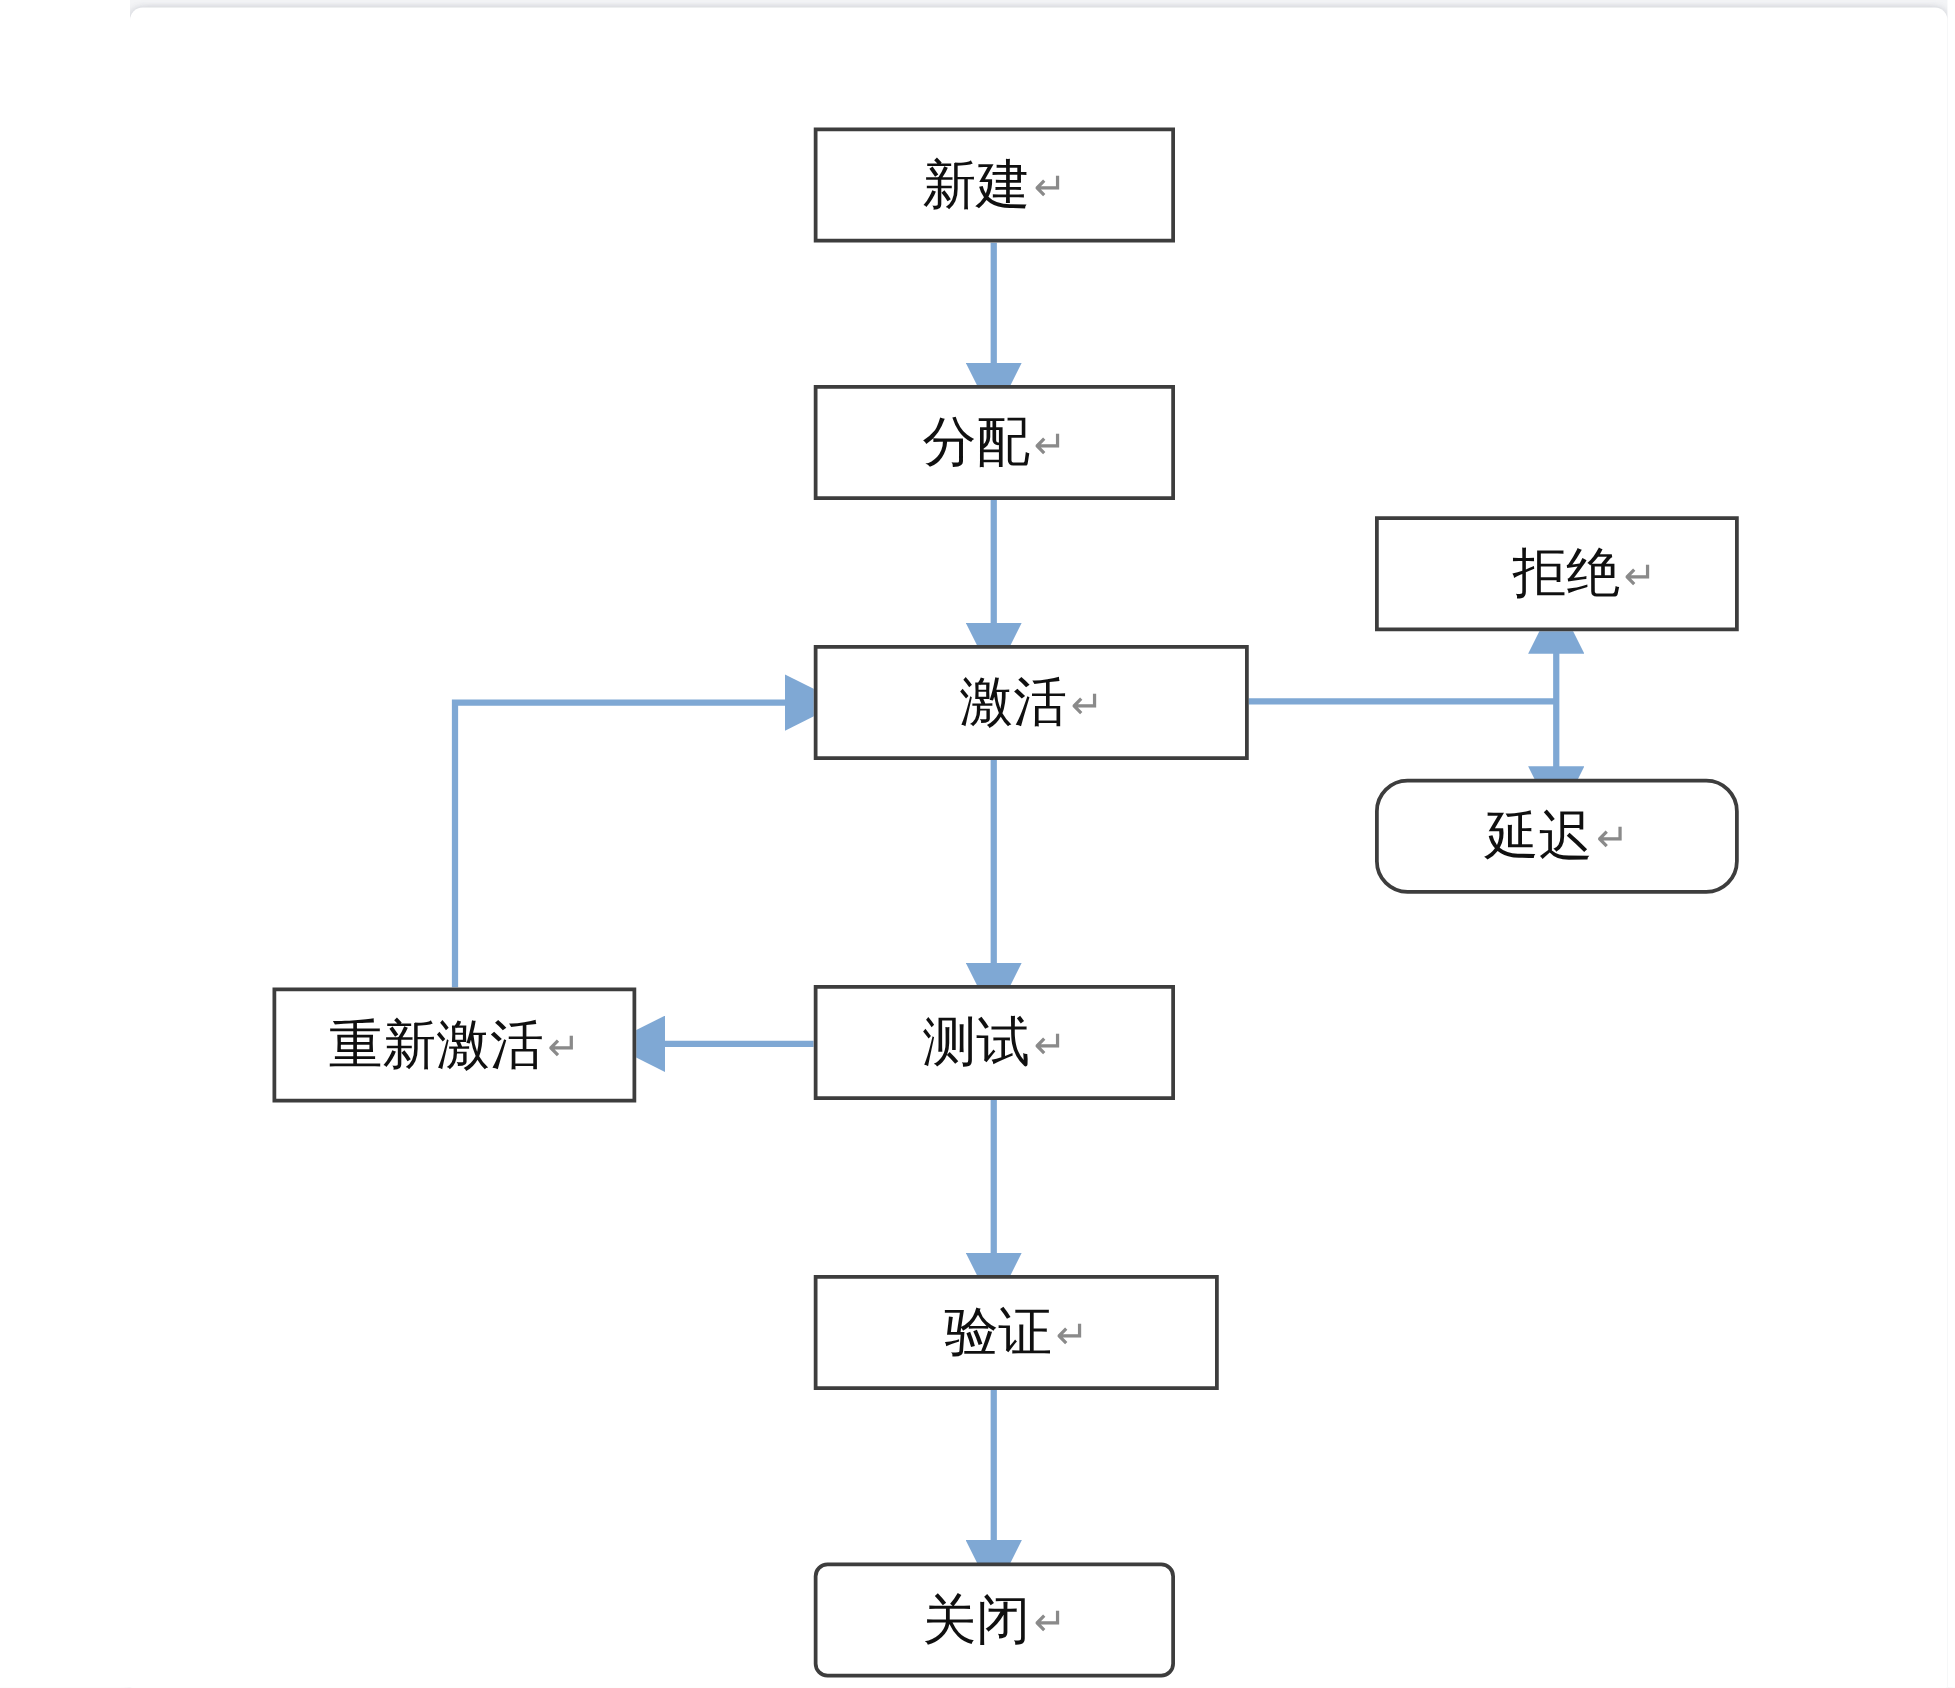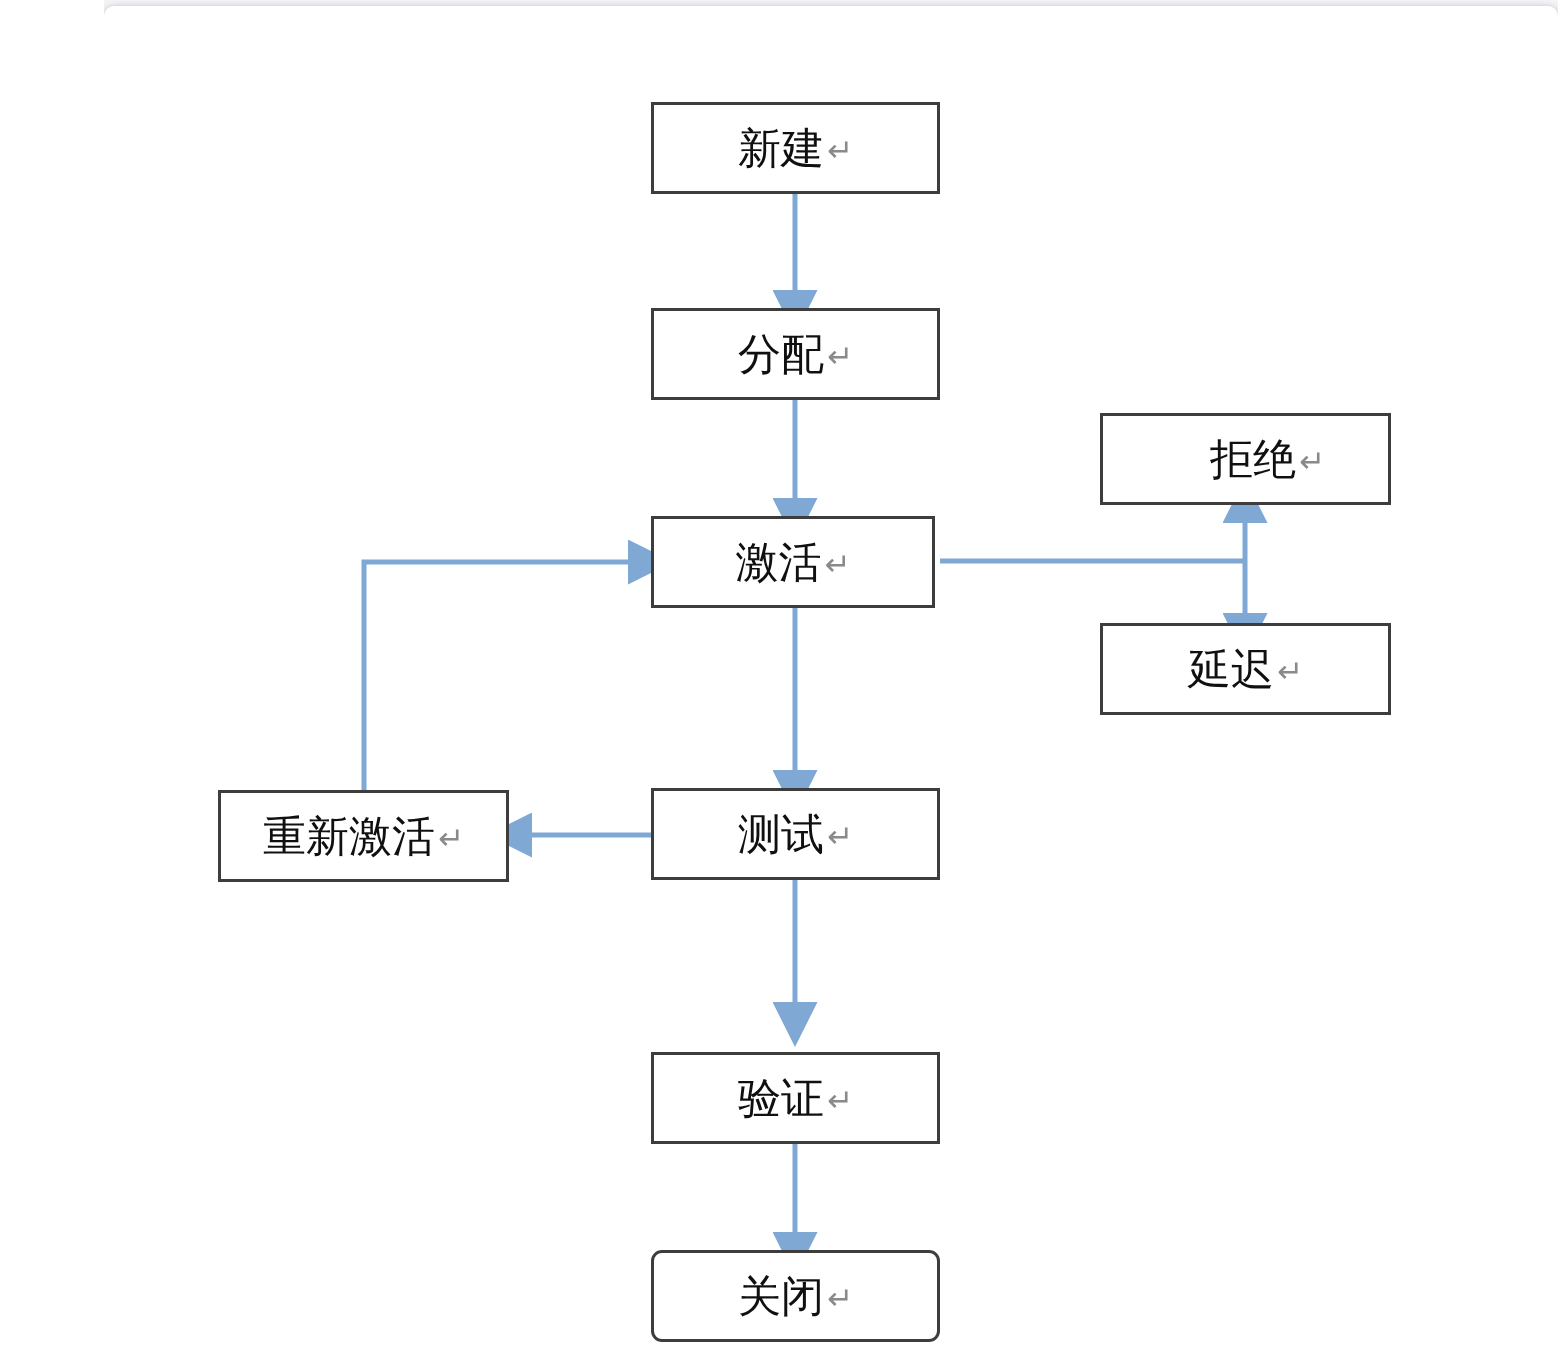--- a/index.html
+++ b/index.html
@@ -141,51 +141,51 @@
       <span>新建</span><span class="pilcrow">↵</span>
     </span>
   </div>
 
   <div class="node" style="left:651px; top:308px; width:289px; height:92px;">
     <span class="node-label">
       <span>分配</span><span class="pilcrow">↵</span>
     </span>
   </div>
 
-  <div class="node" style="left:651px; top:516px; width:284px; height:92px;">
+  <div class="node" style="left:651px; top:516px; width:348px; height:92px;">
     <span class="node-label">
       <span>激活</span><span class="pilcrow">↵</span>
     </span>
   </div>
 
   <div class="node" style="left:1100px; top:413px; width:291px; height:92px;padding-left:44px;">
     <span class="node-label">
       <span>拒绝</span><span class="pilcrow">↵</span>
     </span>
   </div>
 
-  <div class="node" style="left:1100px; top:623px; width:291px; height:92px;">
+  <div class="node" style="left:1100px; top:623px; width:291px; height:92px;border-radius:26px;">
     <span class="node-label">
       <span>延迟</span><span class="pilcrow">↵</span>
     </span>
   </div>
 
   <div class="node" style="left:651px; top:788px; width:289px; height:92px;justify-content:center;">
     <span class="node-label">
       <span>测试</span><span class="pilcrow">↵</span>
     </span>
   </div>
 
   <div class="node" style="left:218px; top:790px; width:291px; height:92px;">
     <span class="node-label">
       <span>重新激活</span><span class="pilcrow">↵</span>
     </span>
   </div>
 
-  <div class="node" style="left:651px; top:1052px; width:289px; height:92px;">
+  <div class="node" style="left:651px; top:1020px; width:324px; height:92px;">
     <span class="node-label">
       <span>验证</span><span class="pilcrow">↵</span>
     </span>
   </div>
 
   <div class="node" style="left:651px; top:1250px; width:289px; height:92px;border-radius:11px;">
     <span class="node-label">
       <span>关闭</span><span class="pilcrow">↵</span>
     </span>
   </div>

